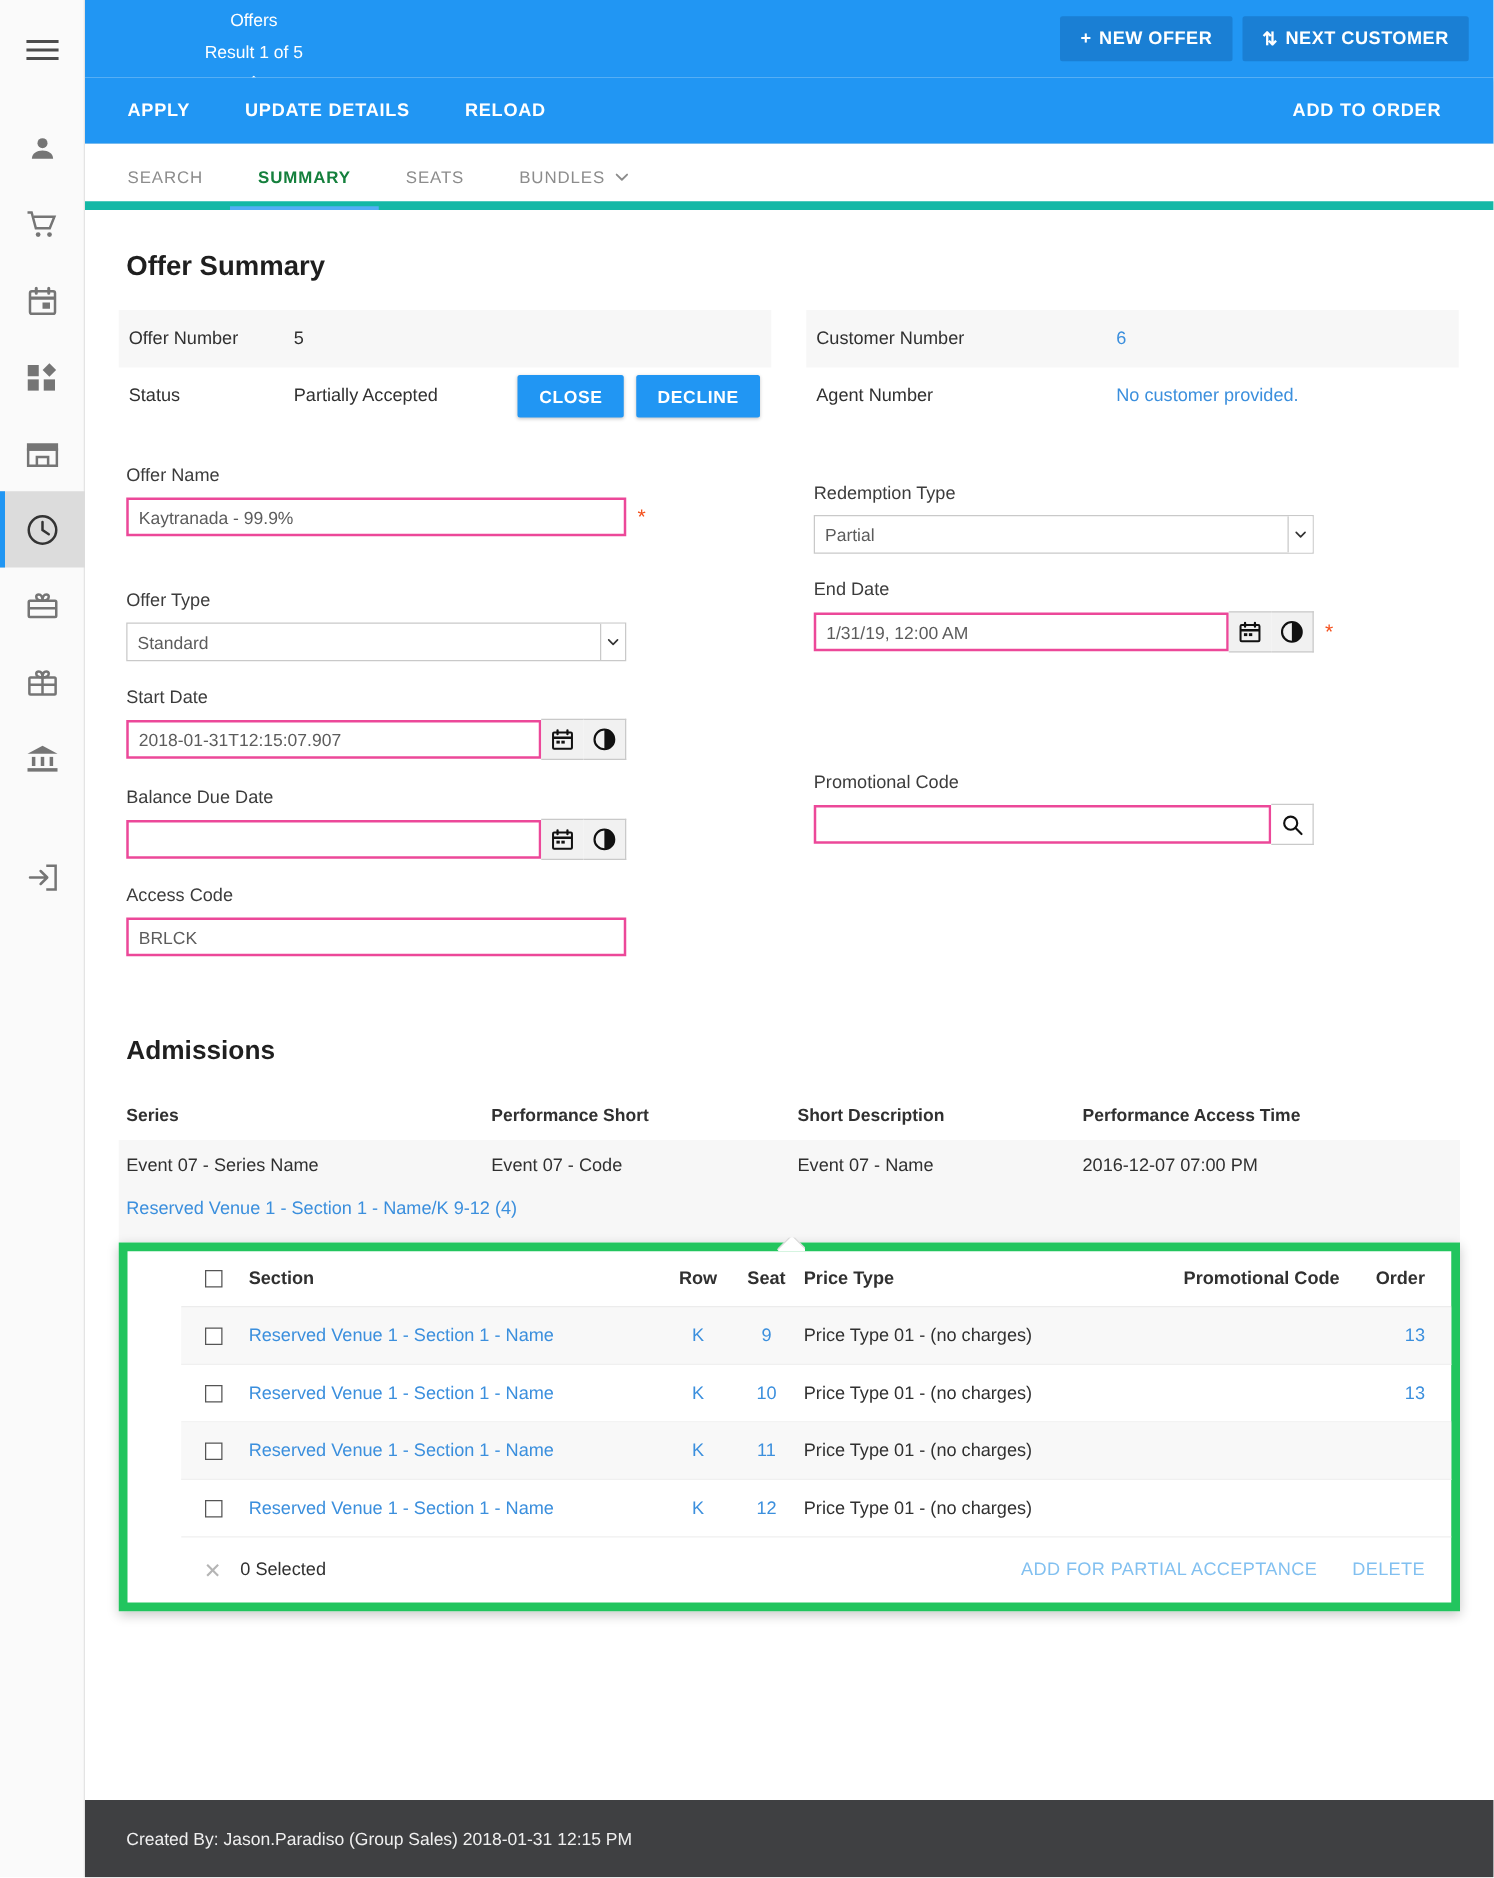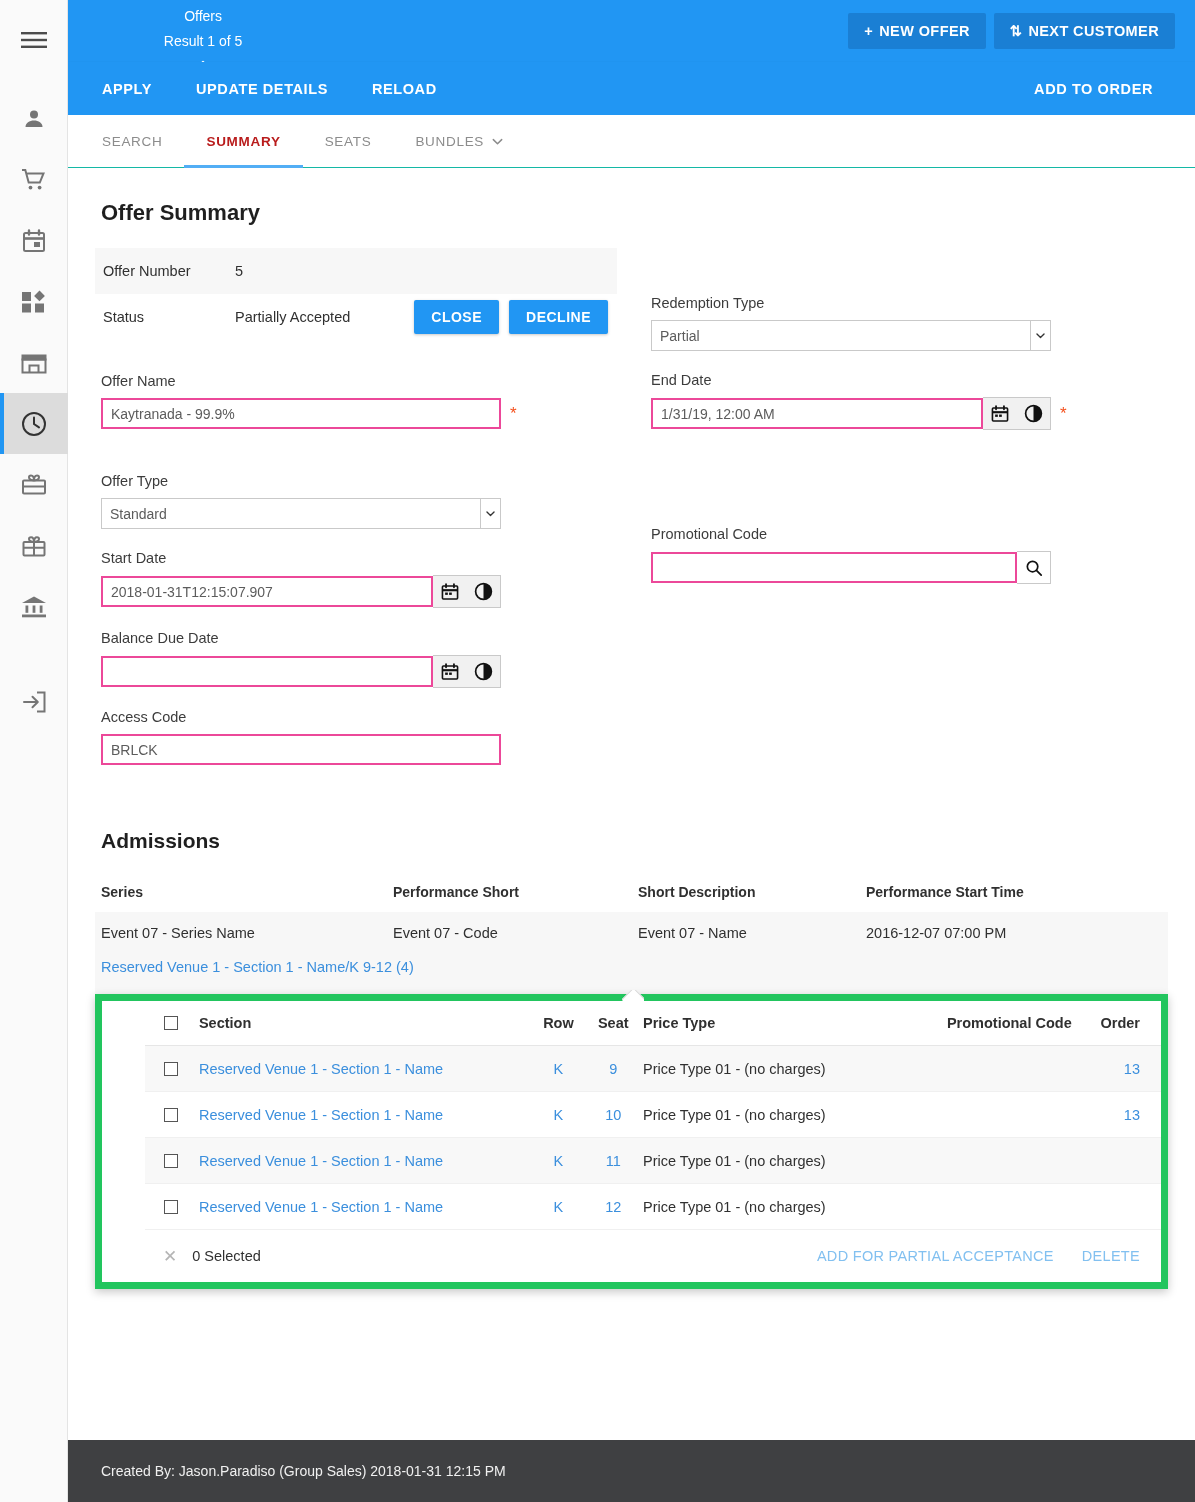--- a/index.html
+++ b/index.html
@@ -82,32 +82,32 @@
   .act-item {
     color: #fff; font-size: 14.5px; font-weight: 700; letter-spacing: .6px;
     padding: 0 22px; height: 100%; display:flex; align-items:center; cursor:pointer;
   }
   .act-item.first { margin-left: 12px; }
   .act-right { margin-left:auto; margin-right: 20px; }
 
   
   .tabs {
     position:absolute; left:68px; top:115px; width:1127px; height:53px;
-    background:#fff; border-bottom:1px solid #14b8a6;
+    background:#fff; border-bottom:7px solid #14b8a6;
     display:flex; align-items:flex-start;
   }
   .tab {
     position:relative; height:53px;
     display:flex; align-items:center; justify-content:center;
     padding: 0 22px;
     font-size:13.5px; letter-spacing:.7px; font-weight:400;
     color:#8c8c8c; cursor:pointer;
   }
   .tab.first { margin-left: 12px; }
-  .tab.active { color:#b91c1c; font-weight:700; }
+  .tab.active { color:#15803d; font-weight:700; }
   .tab.active::after {
     content:""; position:absolute; left:0; right:0; bottom:0; height:3px; background:#52aef5;
   }
   .tab .tchev { margin-left:7px; display:flex; }
 
   
   .content { position:absolute; left:68px; top:168px; width:1127px; height:1272px; background:#fff; }
   .page-title {
     font-size: 22px; font-weight: 700; color:#1f1f1f;
     margin: 32px 0 0 33px;
@@ -564,20 +564,30 @@
           <div class="fld-label">Access Code</div>
           <div class="inp-wrap">
             <input class="inp" type="text" value="BRLCK" style="">
           </div>
         </div>
 
       </div>
 
       <div class="col">
 
+        <div class="sumtable">
+          <div class="sumrow shaded">
+            <div class="k" style="width:240px">Customer Number</div>
+            <div class="v link">6</div>
+          </div>
+          <div class="sumrow">
+            <div class="k" style="width:240px">Agent Number</div>
+            <div class="v link">No customer provided.</div>
+          </div>
+        </div>
 
         <div style="height:33px"></div>
 
 
         <div style="height:14px"></div>
 
         <div class="fld">
           <div class="fld-label">Redemption Type</div>
           <div class="sel-wrap">
             <select class="sel">
@@ -635,21 +645,21 @@
     </div>
 
     <section class="admissions">
       <h2 class="section-title">Admissions</h2>
 
       <div class="adm-table">
         <div class="adm-head">
           <div class="c1">Series</div>
           <div class="c2">Performance Short</div>
           <div class="c3">Short Description</div>
-          <div class="c4">Performance Start Time</div>
+          <div class="c4">Performance Access Time</div>
         </div>
         <div class="adm-body">
           <div class="adm-row">
             <div class="c1">Event 07 - Series Name</div>
             <div class="c2">Event 07 - Code</div>
             <div class="c3">Event 07 - Name</div>
             <div class="c4">2016-12-07 07:00 PM</div>
           </div>
           <div class="adm-sub">
             <a>Reserved Venue 1 - Section 1 - Name/K 9-12 (4)</a>

